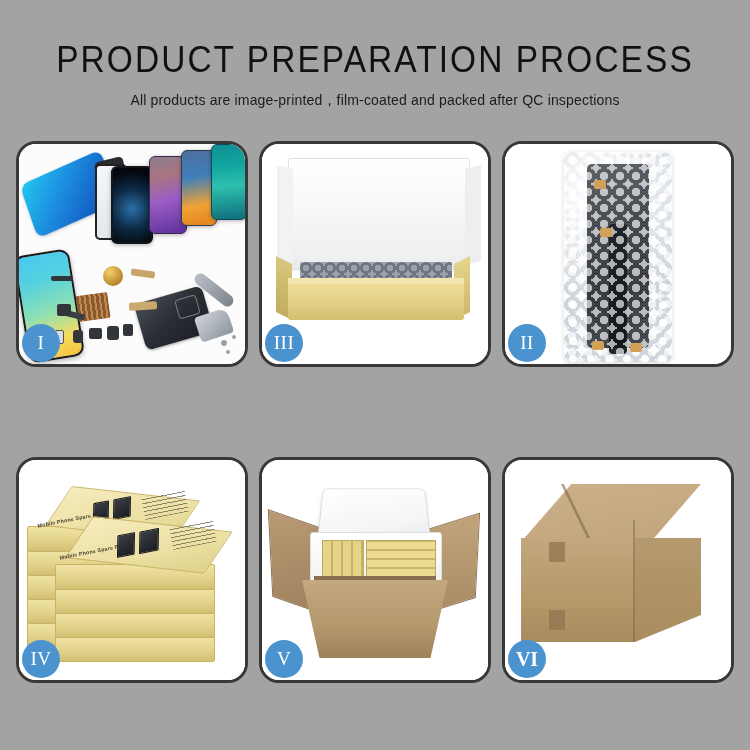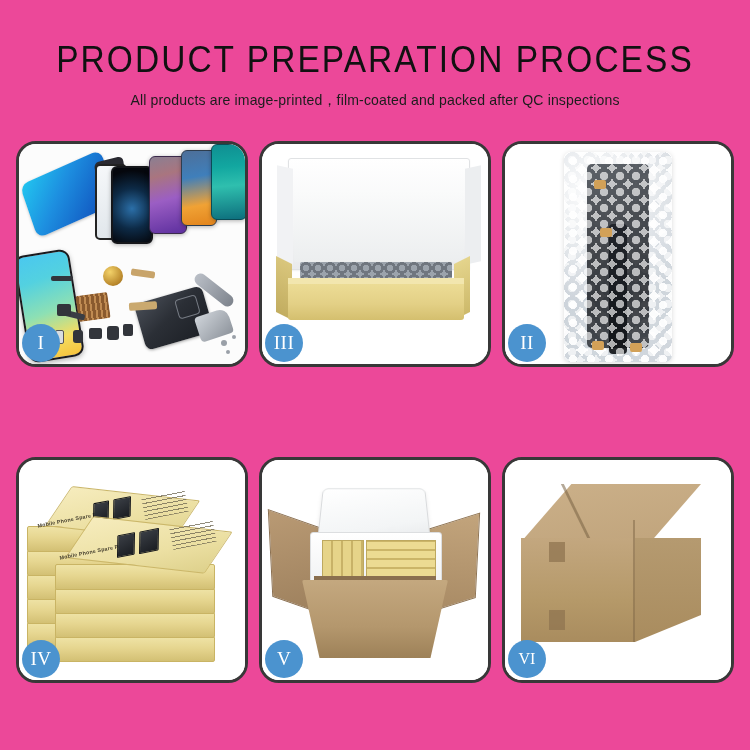--- a/index.html
+++ b/index.html
@@ -10,21 +10,21 @@
     height: 750px;
     background: #ffffff;
     font-family: "Liberation Sans", sans-serif;
     overflow: hidden;
   }
 
   .page {
     position: relative;
     width: 750px;
     height: 750px;
-    background: #ec4899;
+    background: #a3a3a3;
   }
 
   
   .header {
     position: absolute;
     top: 40px; left: 0; right: 0;
     text-align: center;
   }
   .title {
     font-family: "Liberation Sans", sans-serif;
@@ -87,21 +87,21 @@
     border-radius: 50%;
     background: #4b93cf;
     color: #ffffff;
     font-family: "Liberation Serif", serif;
     font-size: 19px;
     line-height: 38px;
     text-align: center;
     letter-spacing: 0.5px;
     z-index: 6;
   }
-  .badge.wide { font-size: 16px; letter-spacing: 0px; }
+  .badge.wide { font-size: 20px; letter-spacing: 0px; font-weight: bold; }
 
   
   .p1 { background: #fcfcfc; }
   .p1 .blue-film {
     position: absolute; left: 6px; top: 22px;
     width: 88px; height: 56px;
     background: linear-gradient(135deg,#22c7f0 0%, #1d8fe0 40%, #1464c8 75%, #0f4ba5 100%);
     border-radius: 9px;
     transform: rotate(-24deg) skewX(-5deg);
     box-shadow: 0 1px 3px rgba(0,0,0,.25);

